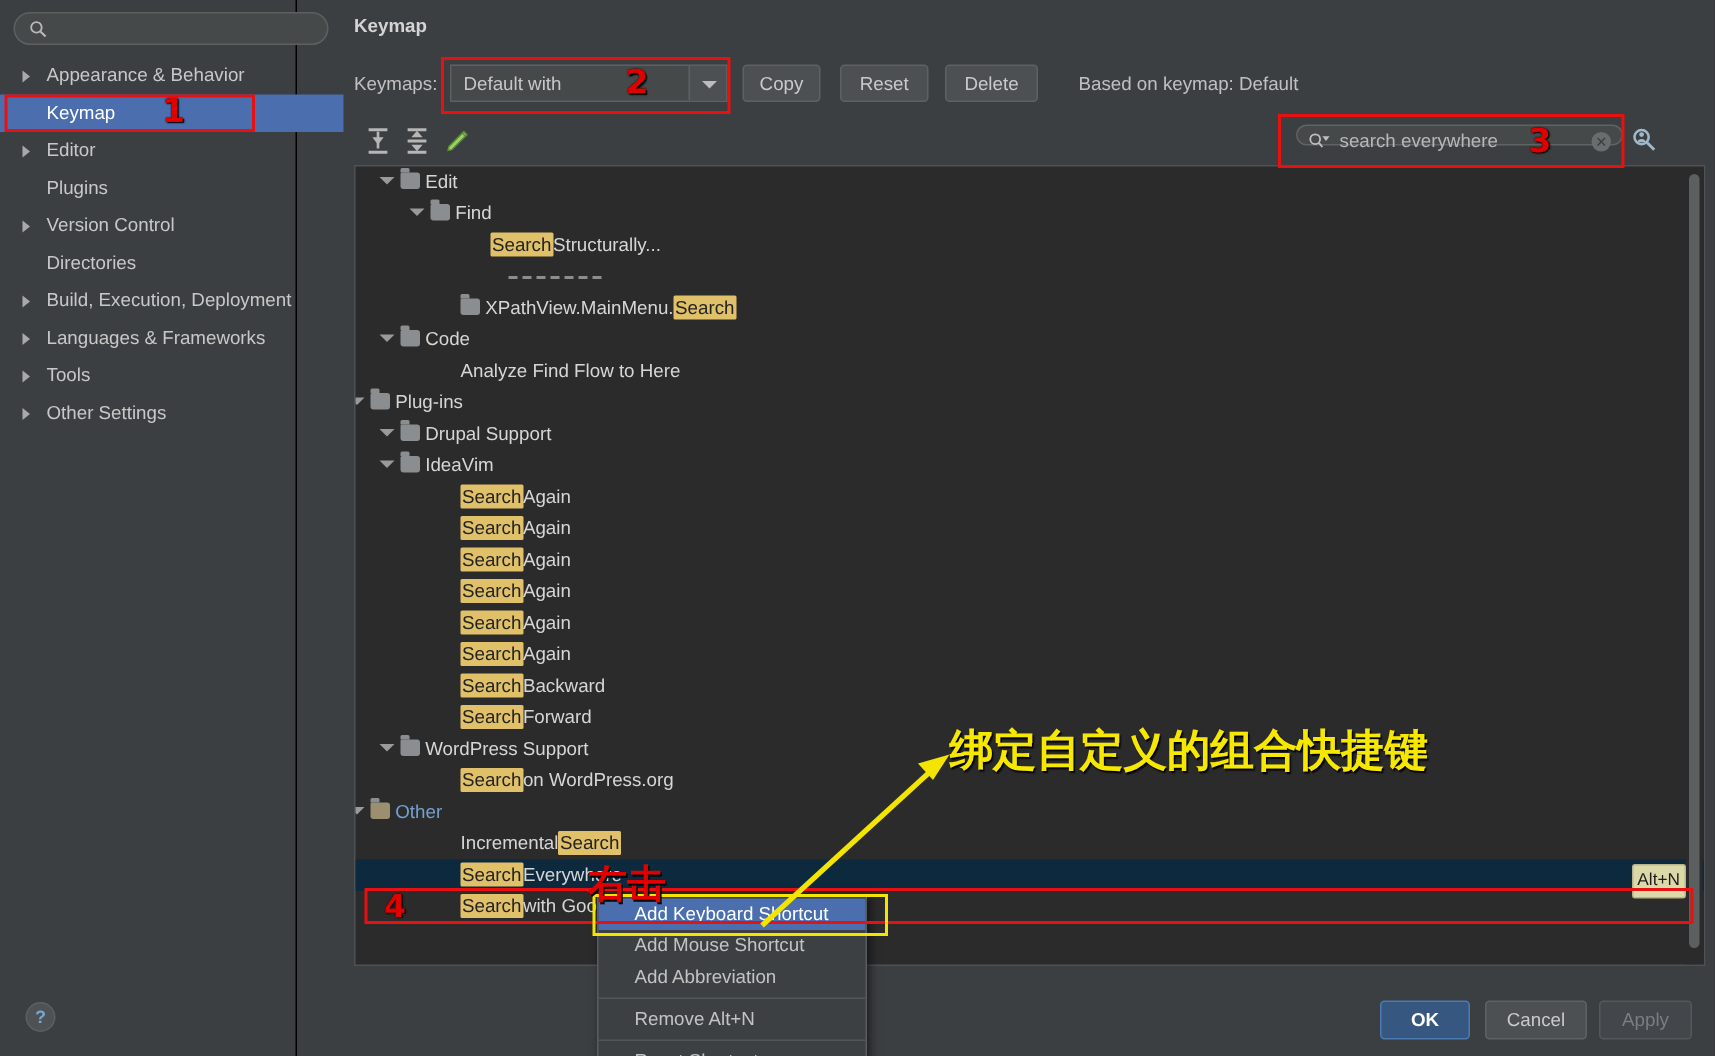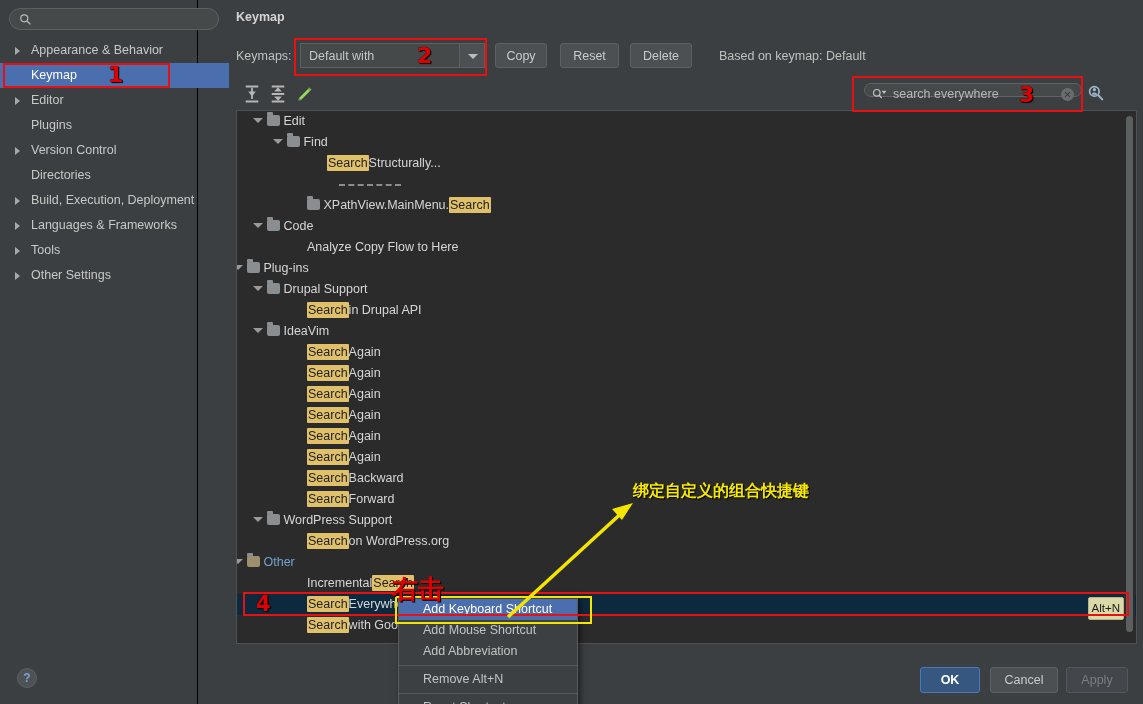--- a/index.html
+++ b/index.html
@@ -189,21 +189,21 @@
   .ann { position: absolute; z-index: 60; pointer-events: none; }
   .redbox { border: 2px solid #e81010; }
   .yellowbox { border: 2px solid #f3e500; }
   .num {
     position: absolute; color: #e00000; font-weight: bold;
     font-family: "DejaVu Sans", sans-serif;
     text-shadow: 0 0 1px #000, 1px 1px 1px #000;
     z-index: 61;
   }
   .cn-yellow {
-    position: absolute; color: #f6e800; font-size: 16px; font-weight: bold;
+    position: absolute; color: #f6e800; font-size: 29px; font-weight: bold;
     font-family: "DejaVu Sans", sans-serif; z-index: 61;
     text-shadow: 1px 1px 1px #000;
   }
   .cn-red {
     position: absolute; color: #e00000; font-size: 26px; font-weight: bold;
     font-family: "DejaVu Sans", sans-serif; z-index: 62;
     text-shadow: 1px 1px 0 #000;
   }
 </style>
 </head>
@@ -289,24 +289,23 @@
     <div class="tree-area">
       <div id="tree-rows">
           <div class="row"><span class="arrow" style="left: 16px;"></span><span style="margin-left: 30px;"><span class="folder"></span>&nbsp;<span class="lbl">Edit</span></span></div>
           <div class="row"><span class="arrow" style="left: 36px;"></span><span style="margin-left: 50px;"><span class="folder"></span>&nbsp;<span class="lbl">Find</span></span></div>
           <div class="row"><span style="margin-left: 90px;"><span class="hl">Search</span><span class="lbl"> Structurally...</span></span></div>
           <div class="row">
             <span class="dashes" style="left: 102px; top: 10px; width: 62px;"></span>
           </div>
           <div class="row"><span style="margin-left: 70px;"><span class="folder"></span>&nbsp;<span class="lbl">XPathView.MainMenu.</span><span class="hl">Search</span></span></div>
           <div class="row"><span class="arrow" style="left: 16px;"></span><span style="margin-left: 30px;"><span class="folder"></span>&nbsp;<span class="lbl">Code</span></span></div>
-          <div class="row"><span style="margin-left: 70px;"><span class="lbl">Analyze Copy Flow to Here</span></span></div>
+          <div class="row"><span style="margin-left: 70px;"><span class="lbl">Analyze Find Flow to Here</span></span></div>
           <div class="row"><span class="arrow" style="left: -4px;"></span><span style="margin-left: 10px;"><span class="folder"></span>&nbsp;<span class="lbl">Plug-ins</span></span></div>
           <div class="row"><span class="arrow" style="left: 16px;"></span><span style="margin-left: 30px;"><span class="folder"></span>&nbsp;<span class="lbl">Drupal Support</span></span></div>
-          <div class="row"><span style="margin-left: 70px;"><span class="hl">Search</span><span class="lbl"> in Drupal API</span></span></div>
           <div class="row"><span class="arrow" style="left: 16px;"></span><span style="margin-left: 30px;"><span class="folder"></span>&nbsp;<span class="lbl">IdeaVim</span></span></div>
           <div class="row"><span style="margin-left: 70px;"><span class="hl">Search</span><span class="lbl"> Again</span></span></div>
           <div class="row"><span style="margin-left: 70px;"><span class="hl">Search</span><span class="lbl"> Again</span></span></div>
           <div class="row"><span style="margin-left: 70px;"><span class="hl">Search</span><span class="lbl"> Again</span></span></div>
           <div class="row"><span style="margin-left: 70px;"><span class="hl">Search</span><span class="lbl"> Again</span></span></div>
           <div class="row"><span style="margin-left: 70px;"><span class="hl">Search</span><span class="lbl"> Again</span></span></div>
           <div class="row"><span style="margin-left: 70px;"><span class="hl">Search</span><span class="lbl"> Again</span></span></div>
           <div class="row"><span style="margin-left: 70px;"><span class="hl">Search</span><span class="lbl"> Backward</span></span></div>
           <div class="row"><span style="margin-left: 70px;"><span class="hl">Search</span><span class="lbl"> Forward</span></span></div>
           <div class="row"><span class="arrow" style="left: 16px;"></span><span style="margin-left: 30px;"><span class="folder"></span>&nbsp;<span class="lbl">WordPress Support</span></span></div>

